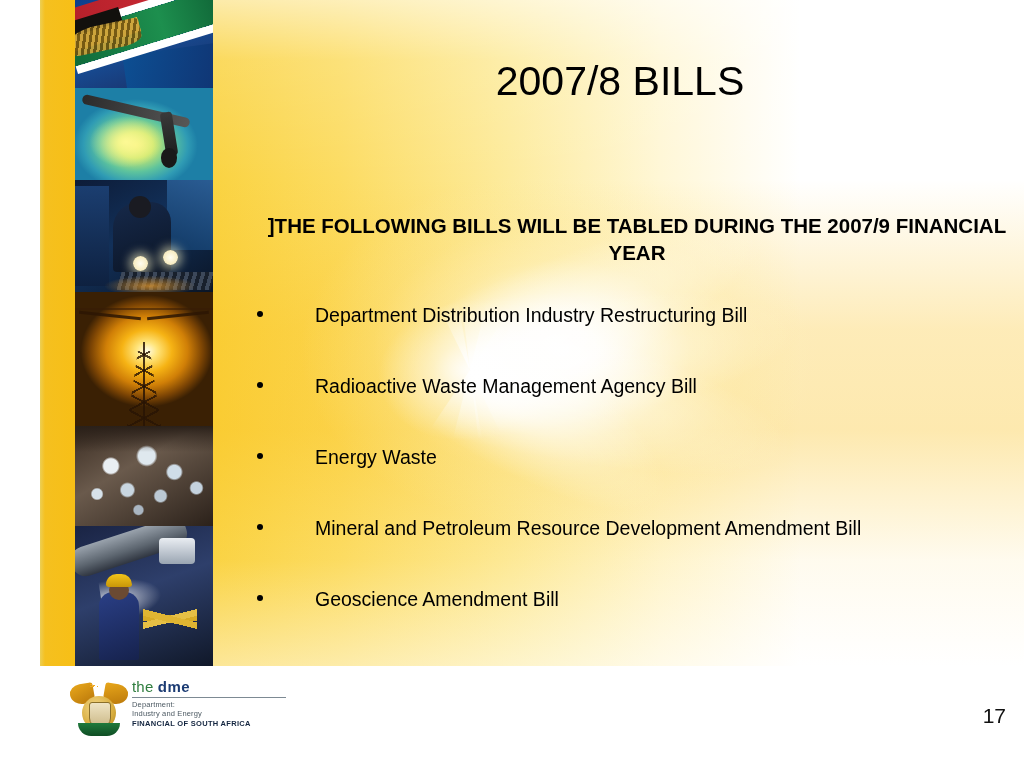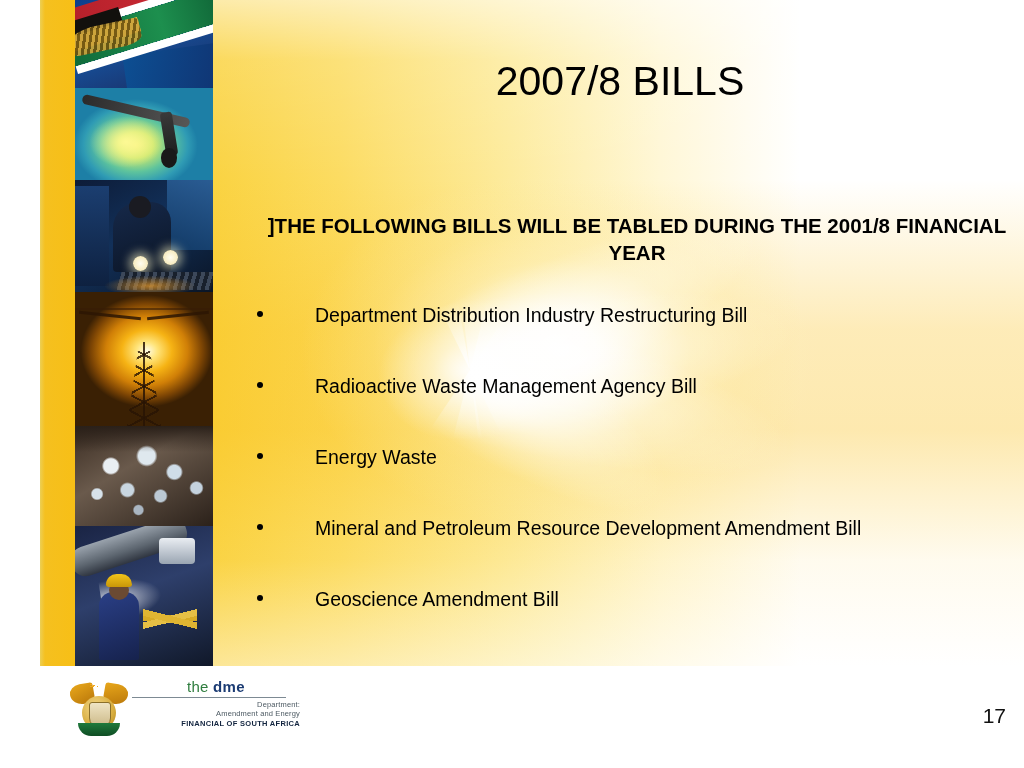--- a/index.html
+++ b/index.html
@@ -416,36 +416,34 @@
   .logo-text {
     position: absolute;
     left: 62px;
     top: 2px;
     width: 168px;
   }
   .dme-line {
     font-size: 15px;
     line-height: 17px;
     letter-spacing: .2px;
-    text-align: center;
   }
   .dme-the { color: #2f7d3e; font-weight: 400; }
   .dme-dme { color: #1b3b73; font-weight: bold; letter-spacing: .4px; }
   .dme-rule {
     margin: 2px 0 2px 0;
     width: 154px;
     height: 1px;
     background: #7d8a93;
   }
   .dme-sub {
     font-size: 7.5px;
     line-height: 9.4px;
     color: #4d5a63;
     letter-spacing: .15px;
-    text-align: right;
   }
   .dme-sub b { color: #12243f; letter-spacing: .3px; }
 
   .page-number {
     position: absolute;
     right: 58px;
     top: 38px;
     font-size: 21px;
     color: #111111;
   }
@@ -527,21 +525,21 @@
           <div class="mnr-body"></div>
           <div class="mnr-head"></div>
           <div class="mnr-helmet"></div>
         </div>
       </div>
 
     </div>
 
     <div class="title">2007/8 BILLS</div>
 
-    <div class="subtitle">]THE FOLLOWING BILLS WILL BE TABLED DURING THE 2001/8 FINANCIAL YEAR</div>
+    <div class="subtitle">]THE FOLLOWING BILLS WILL BE TABLED DURING THE 2007/9 FINANCIAL YEAR</div>
 
     <div class="bullets">
       <div class="bullet-row">
         <span class="bullet-dot"></span>
         <span class="bullet-text">Department Distribution Industry Restructuring Bill</span>
       </div>
       <div class="bullet-row">
         <span class="bullet-dot"></span>
         <span class="bullet-text">Radioactive Waste Management Agency Bill</span>
       </div>
@@ -570,21 +568,21 @@
         <div class="coat-ring"></div>
         <div class="coat-shield"></div>
         <div class="coat-base"></div>
       </div>
 
       <div class="logo-text">
         <div class="dme-line"><span class="dme-the">the </span><span class="dme-dme">dme</span></div>
         <div class="dme-rule"></div>
         <div class="dme-sub">
           <div>Department:</div>
-          <div>Amendment and Energy</div>
+          <div>Industry and Energy</div>
           <div><b>FINANCIAL OF SOUTH AFRICA</b></div>
         </div>
       </div>
     </div>
 
     <div class="page-number">17</div>
   </div>
 
 </div>
 

